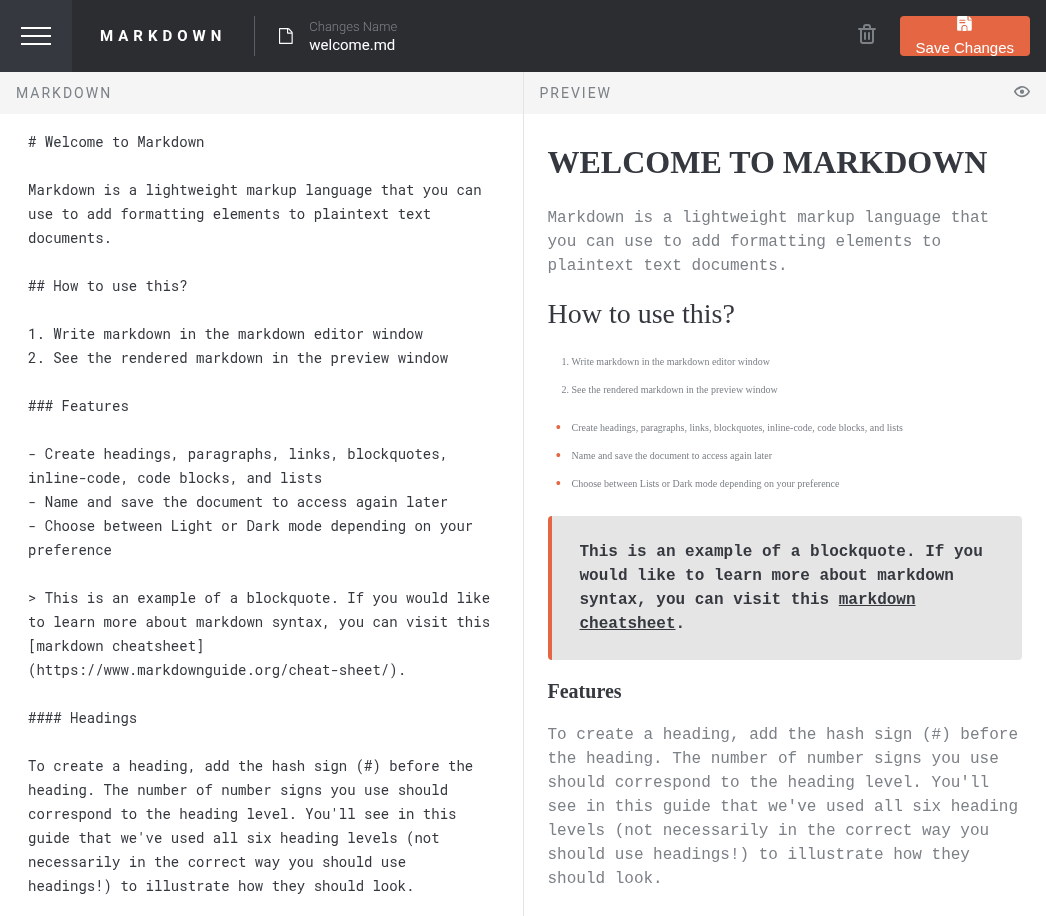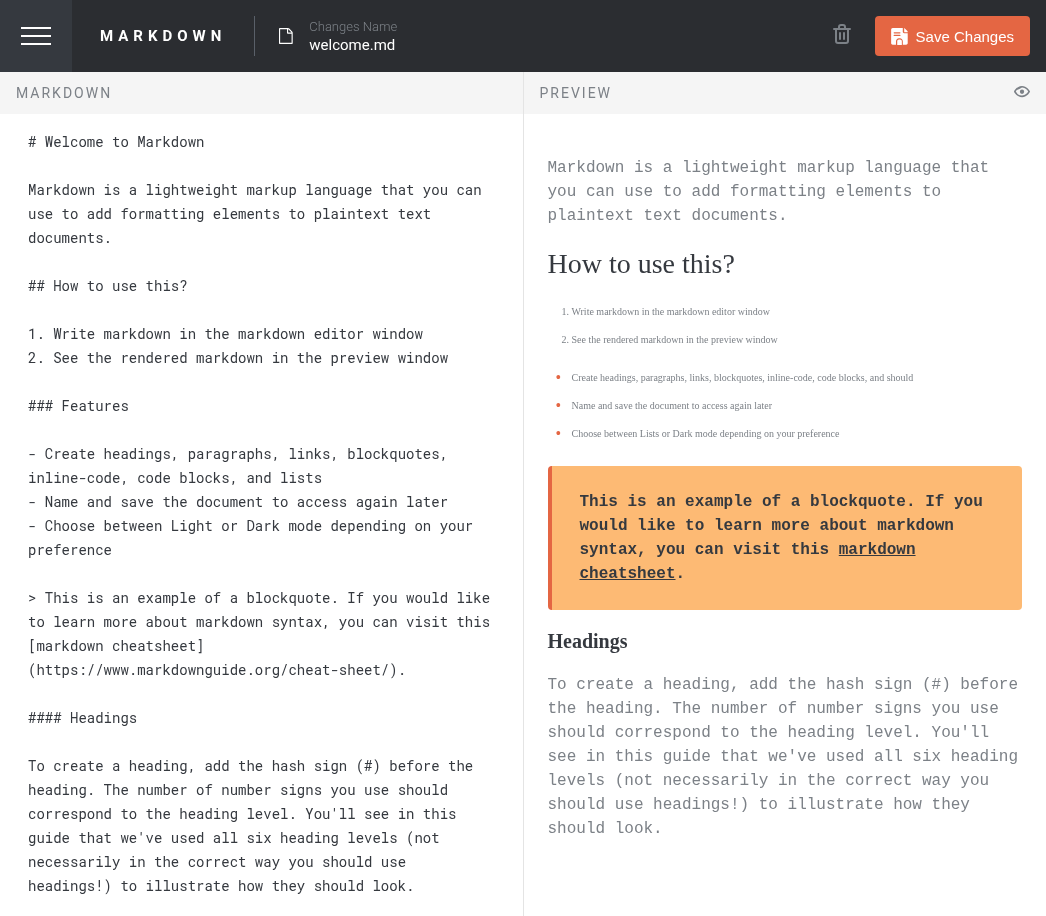--- a/index.html
+++ b/index.html
@@ -78,20 +78,21 @@
       color: #fff;
       border: none;
       height: 40px;
       padding: 0 16px;
       border-radius: 4px;
       font-size: 15px;
       display: flex;
       align-items: center;
       gap: 8px;
       cursor: pointer;
+      flex-direction: column;
     }
     .panes {
       display: flex;
       height: calc(916px - 72px);
     }
     .pane {
       flex: 1;
       display: flex;
       flex-direction: column;
       overflow: hidden;
@@ -182,21 +183,21 @@
       position: relative;
     }
     .preview-area ul li::before {
       content: '•';
       color: #E46643;
       position: absolute;
       left: -16px;
       font-size: 16px;
     }
     .blockquote {
-      background: #fdba74;
+      background: #e5e5e5;
       border-left: 4px solid #E46643;
       border-radius: 4px;
       padding: 24px 28px;
       margin: 20px 0;
     }
     .blockquote p {
       color: #35393F;
       font-weight: 700;
       margin: 0;
     }
@@ -274,31 +275,32 @@
   <div class="pane preview-pane">
     <div class="pane-header">
       <span>PREVIEW</span>
       <span class="eye-btn">
         <svg width="16" height="12" viewBox="0 0 16 12" fill="none">
             <path d="M7.784.003c4.782-.144 7.597 4.31 8.109 5.194a.8.8 0 0 1 0 .8c-.688 1.2-3.255 5.086-7.677 5.198h-.2c-4.71 0-7.405-4.326-7.909-5.198a.8.8 0 0 1 0-.8C.795 4.001 3.362.115 7.784.003Zm.2 1.6C4.652 3.698 2.644 3.516 1.802 5.598c.84 1.486 2.848 4.01 6.202 3.998 3.354.012 5.362-2.512 6.202-3.998-.84-1.486-2.848-4.01-6.202-3.998Zm.03 2A2.157 2.157 0 1 1 5.86 5.76 2.157 2.157 0 0 1 8.013 3.603Z" fill="#7C8187"></path>
           </svg>
       </span>
     </div>
     <div class="preview-area">
+      <h1>WELCOME TO MARKDOWN</h1>
       <p>Markdown is a lightweight markup language that you can use to add formatting elements to plaintext text documents.</p>
       <h2>How to use this?</h2>
       <ol>
         <li>Write markdown in the markdown editor window</li>
         <li>See the rendered markdown in the preview window</li>
       </ol>
       <ul>
-        <li>Create headings, paragraphs, links, blockquotes, inline-code, code blocks, and should</li>
+        <li>Create headings, paragraphs, links, blockquotes, inline-code, code blocks, and lists</li>
         <li>Name and save the document to access again later</li>
         <li>Choose between Lists or Dark mode depending on your preference</li>
       </ul>
       <div class="blockquote">
         <p><span>This is an example of a blockquote. If you would like to learn more about markdown syntax, you can visit this </span><a href="#">markdown cheatsheet</a><span>.</span></p>
       </div>
-      <h4>Headings</h4>
+      <h4>Features</h4>
       <p>To create a heading, add the hash sign (#) before the heading. The number of number signs you use should correspond to the heading level. You'll see in this guide that we've used all six heading levels (not necessarily in the correct way you should use headings!) to illustrate how they should look.</p>
     </div>
   </div>
 </div>
 
 </body></html>

